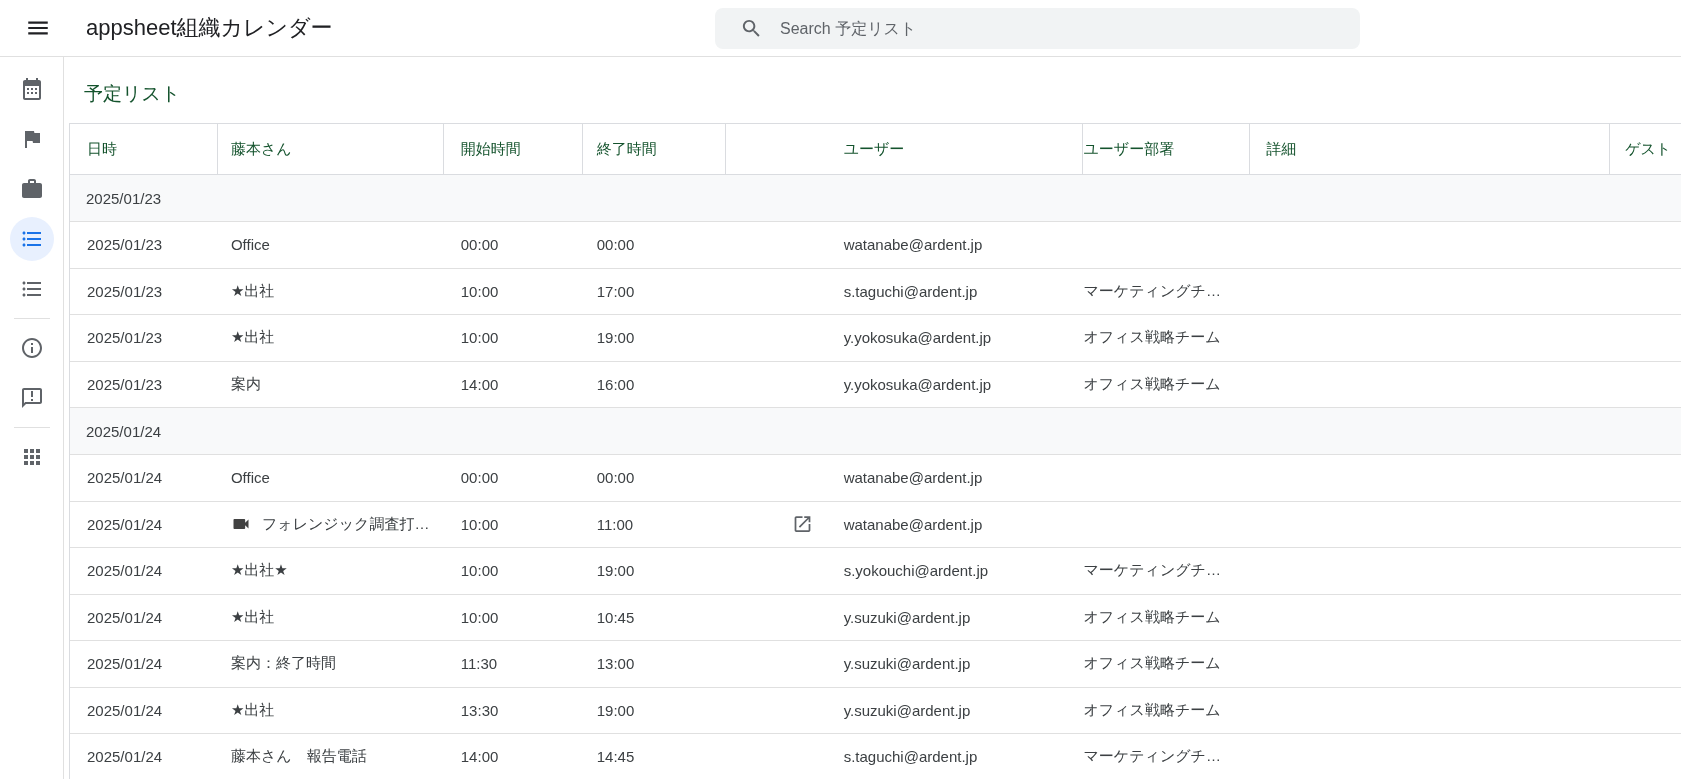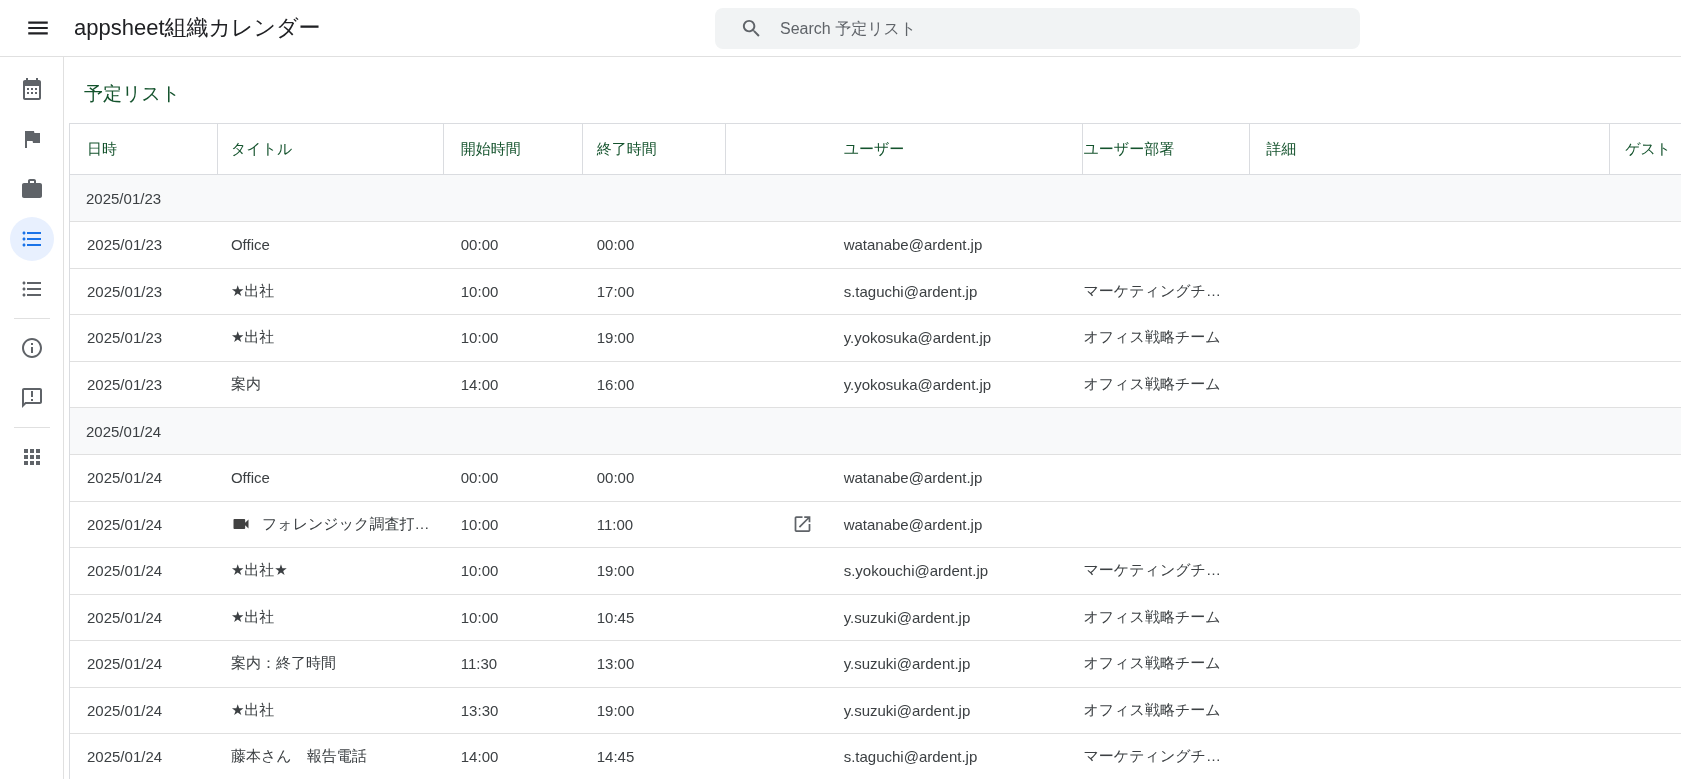--- a/index.html
+++ b/index.html
@@ -5,21 +5,21 @@
   * { margin:0; padding:0; box-sizing:border-box; }
   html,body { width:1681px; height:779px; overflow:hidden; background:#fff;
     font-family:"Liberation Sans","DejaVu Sans",sans-serif; }
 
   
   .topbar { position:relative; height:57px; background:#fff;
     border-bottom:1px solid #e0e0e0; display:flex; align-items:center; }
   .menu-btn { margin-left:16px; width:44px; height:44px; border:none; background:none;
     display:flex; align-items:center; justify-content:center; cursor:pointer; }
   .menu-btn svg { fill:#202124; }
-  .app-title { margin-left:14px; font-size:22px; font-weight:400; color:#202124; }
+  .app-title { margin-left:26px; font-size:22px; font-weight:400; color:#202124; }
   .search-box { position:absolute; left:715px; top:8px; width:645px; height:41px;
     background:#f1f3f4; border-radius:8px; display:flex; align-items:center;
     padding:0 16px 0 25px; }
   .search-box svg { fill:#5f6368; flex:none; }
   .search-box input { flex:1; margin-left:17px; border:none; outline:none;
     background:transparent; font-size:16px; color:#3c4043;
     font-family:"Liberation Sans","DejaVu Sans",sans-serif; }
   .search-box input::placeholder { color:#5f6368; opacity:1; }
 
   
@@ -163,21 +163,21 @@
       </span>
         </span>
     </button>
   </nav>
 
   <main class="main">
     <div class="view-title">予定リスト</div>
     <div class="table">
       <div class="thead">
         <div class="th c-date">日時</div>
-        <div class="th c-title">タイトル</div>
+        <div class="th c-title">藤本さん</div>
         <div class="th c-start">開始時間</div>
         <div class="th c-end">終了時間</div>
         <div class="th c-user">ユーザー</div>
         <div class="th c-dept">ユーザー部署</div>
         <div class="th c-detail">詳細</div>
         <div class="th c-guest">ゲスト</div>
       </div>
       <div id="tbody">
   <div class="grow">
     <span>2025/01/23</span>

